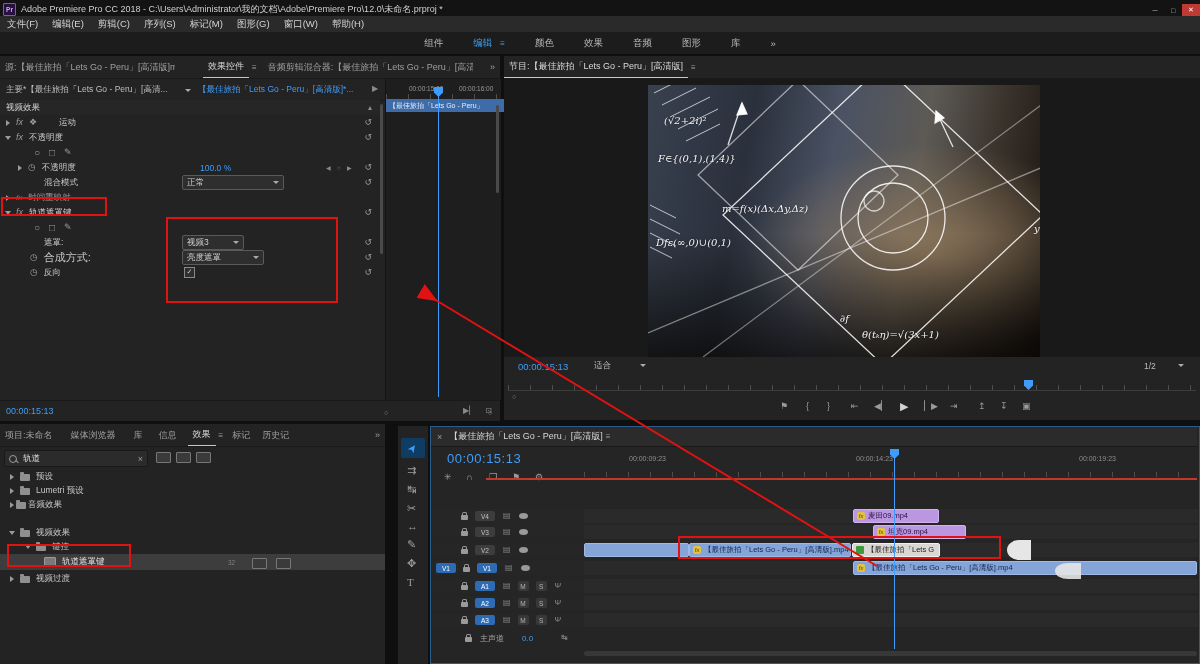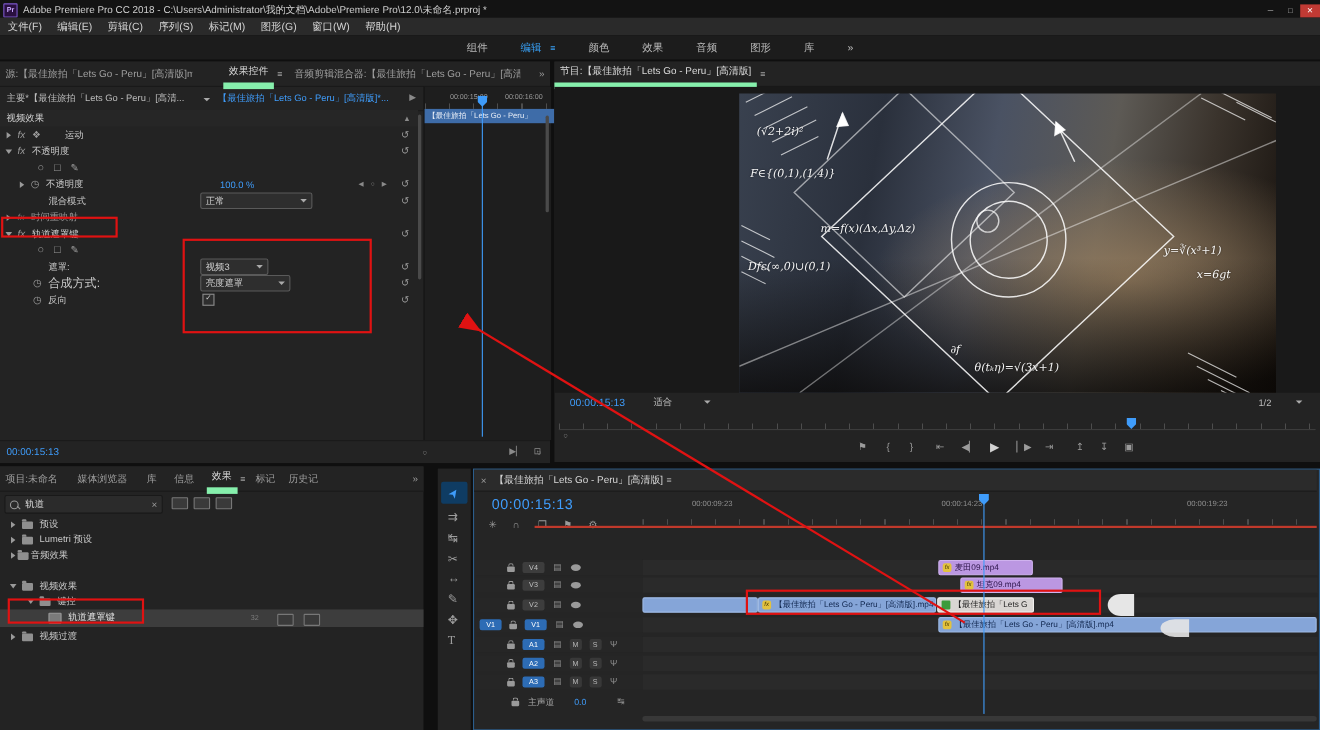--- a/index.html
+++ b/index.html
@@ -18,21 +18,21 @@
           color:#c9a8ff;font-size:6.5px;display:flex;align-items:center;justify-content:center;font-weight:bold}
   .winbtn{width:18px;height:12px;display:flex;align-items:center;justify-content:center;font-size:7px;color:#bbb}
   .winclose{background:#c03a34;color:#fff}
   #menubar{left:0;top:16px;width:1200px;height:16px;background:#2a2a2a;display:flex;align-items:center;gap:14px;padding-left:7px;font-size:9.5px;color:#d4d4d4}
   #wsbar{left:0;top:32px;width:1200px;height:22px;background:#1c1c1c;display:flex;align-items:center;justify-content:center;gap:30px;font-size:9.5px;color:#b9b9b9}
   .wstab.on{color:#38a0f5}
   
   .panel{position:absolute;background:#232323}
   .ptabs{position:absolute;left:0;top:0;right:0;height:22px;display:flex;align-items:center;font-size:9px;color:#9f9f9f;background:#232323;border-bottom:1px solid #191919}
   .ptab{padding:0 5px;height:21px;line-height:21px}
-  .ptab.on{color:#d9d9d9;border-bottom:6px solid #86efac}
+  .ptab.on{color:#d9d9d9;border-bottom:1px solid #86efac}
   .menu-glyph{font-size:8px;color:#9f9f9f;margin-left:3px}
   
   .tw{width:0;height:0;border-left:4px solid #9a9a9a;border-top:3px solid transparent;border-bottom:3px solid transparent;display:inline-block}
   .tw.open{transform:rotate(90deg)}
   .lock{width:7px;height:5px;background:#9a9a9a;border-radius:1px;position:relative;display:inline-block;margin-top:3px}
   .lock:before{content:"";position:absolute;top:-3px;left:1px;width:3px;height:2px;border:1px solid #9a9a9a;border-bottom:none;border-radius:2px 2px 0 0}
   .eye{width:9px;height:6px;background:#9a9a9a;border-radius:50%;display:inline-block}
   .fold{width:10px;height:7px;background:#8f8f8f;border-radius:1px;position:relative;display:inline-block}
   .fold:before{content:"";position:absolute;top:-2px;left:0;width:4px;height:2px;background:#8f8f8f;border-radius:1px 1px 0 0}
   .searchic{width:6px;height:6px;border:1px solid #9a9a9a;border-radius:50%;position:relative;display:inline-block}
@@ -242,21 +242,21 @@
     </div>
   </div>
 
   <div class="panel" id="program" style="left:504px;top:56px;width:696px;height:364px">
     <div class="ptabs">
       <span class="ptab on">节目:【最佳旅拍「Lets Go - Peru」[高清版]</span>
       <span class="menu-glyph">≡</span>
     </div>
     <div class="a" style="left:0;top:23px;width:696px;height:278px;background:#191919">
 
-      <div class="a" style="left:168px;top:6px;width:488px;height:272px;overflow:hidden;
+      <div class="a" style="left:144px;top:6px;width:392px;height:272px;overflow:hidden;
            background:
              radial-gradient(ellipse at 72% 62%, rgba(148,124,94,.9), rgba(148,124,94,0) 46%),
              linear-gradient(100deg,#39414f 0%,#2a303c 25%,#4a5263 45%,#5d5a55 65%,#3a332c 82%,#15100c 100%)">
         <div class="a" style="left:0;top:0;width:490px;height:272px;background:linear-gradient(rgba(0,0,0,0) 55%,rgba(8,6,4,.75))"></div>
         <svg class="a" width="490" height="272" viewBox="0 0 490 272">
           <g stroke="#ffffff" fill="none" stroke-opacity=".85" stroke-width="1.3">
             <polygon points="235,-20 395,130 235,280 75,130"></polygon>
             <polygon points="150,-5 250,90 150,185 50,90" stroke-opacity=".55"></polygon>
             <circle cx="245" cy="133" r="52"></circle>
             <circle cx="245" cy="133" r="35"></circle>

